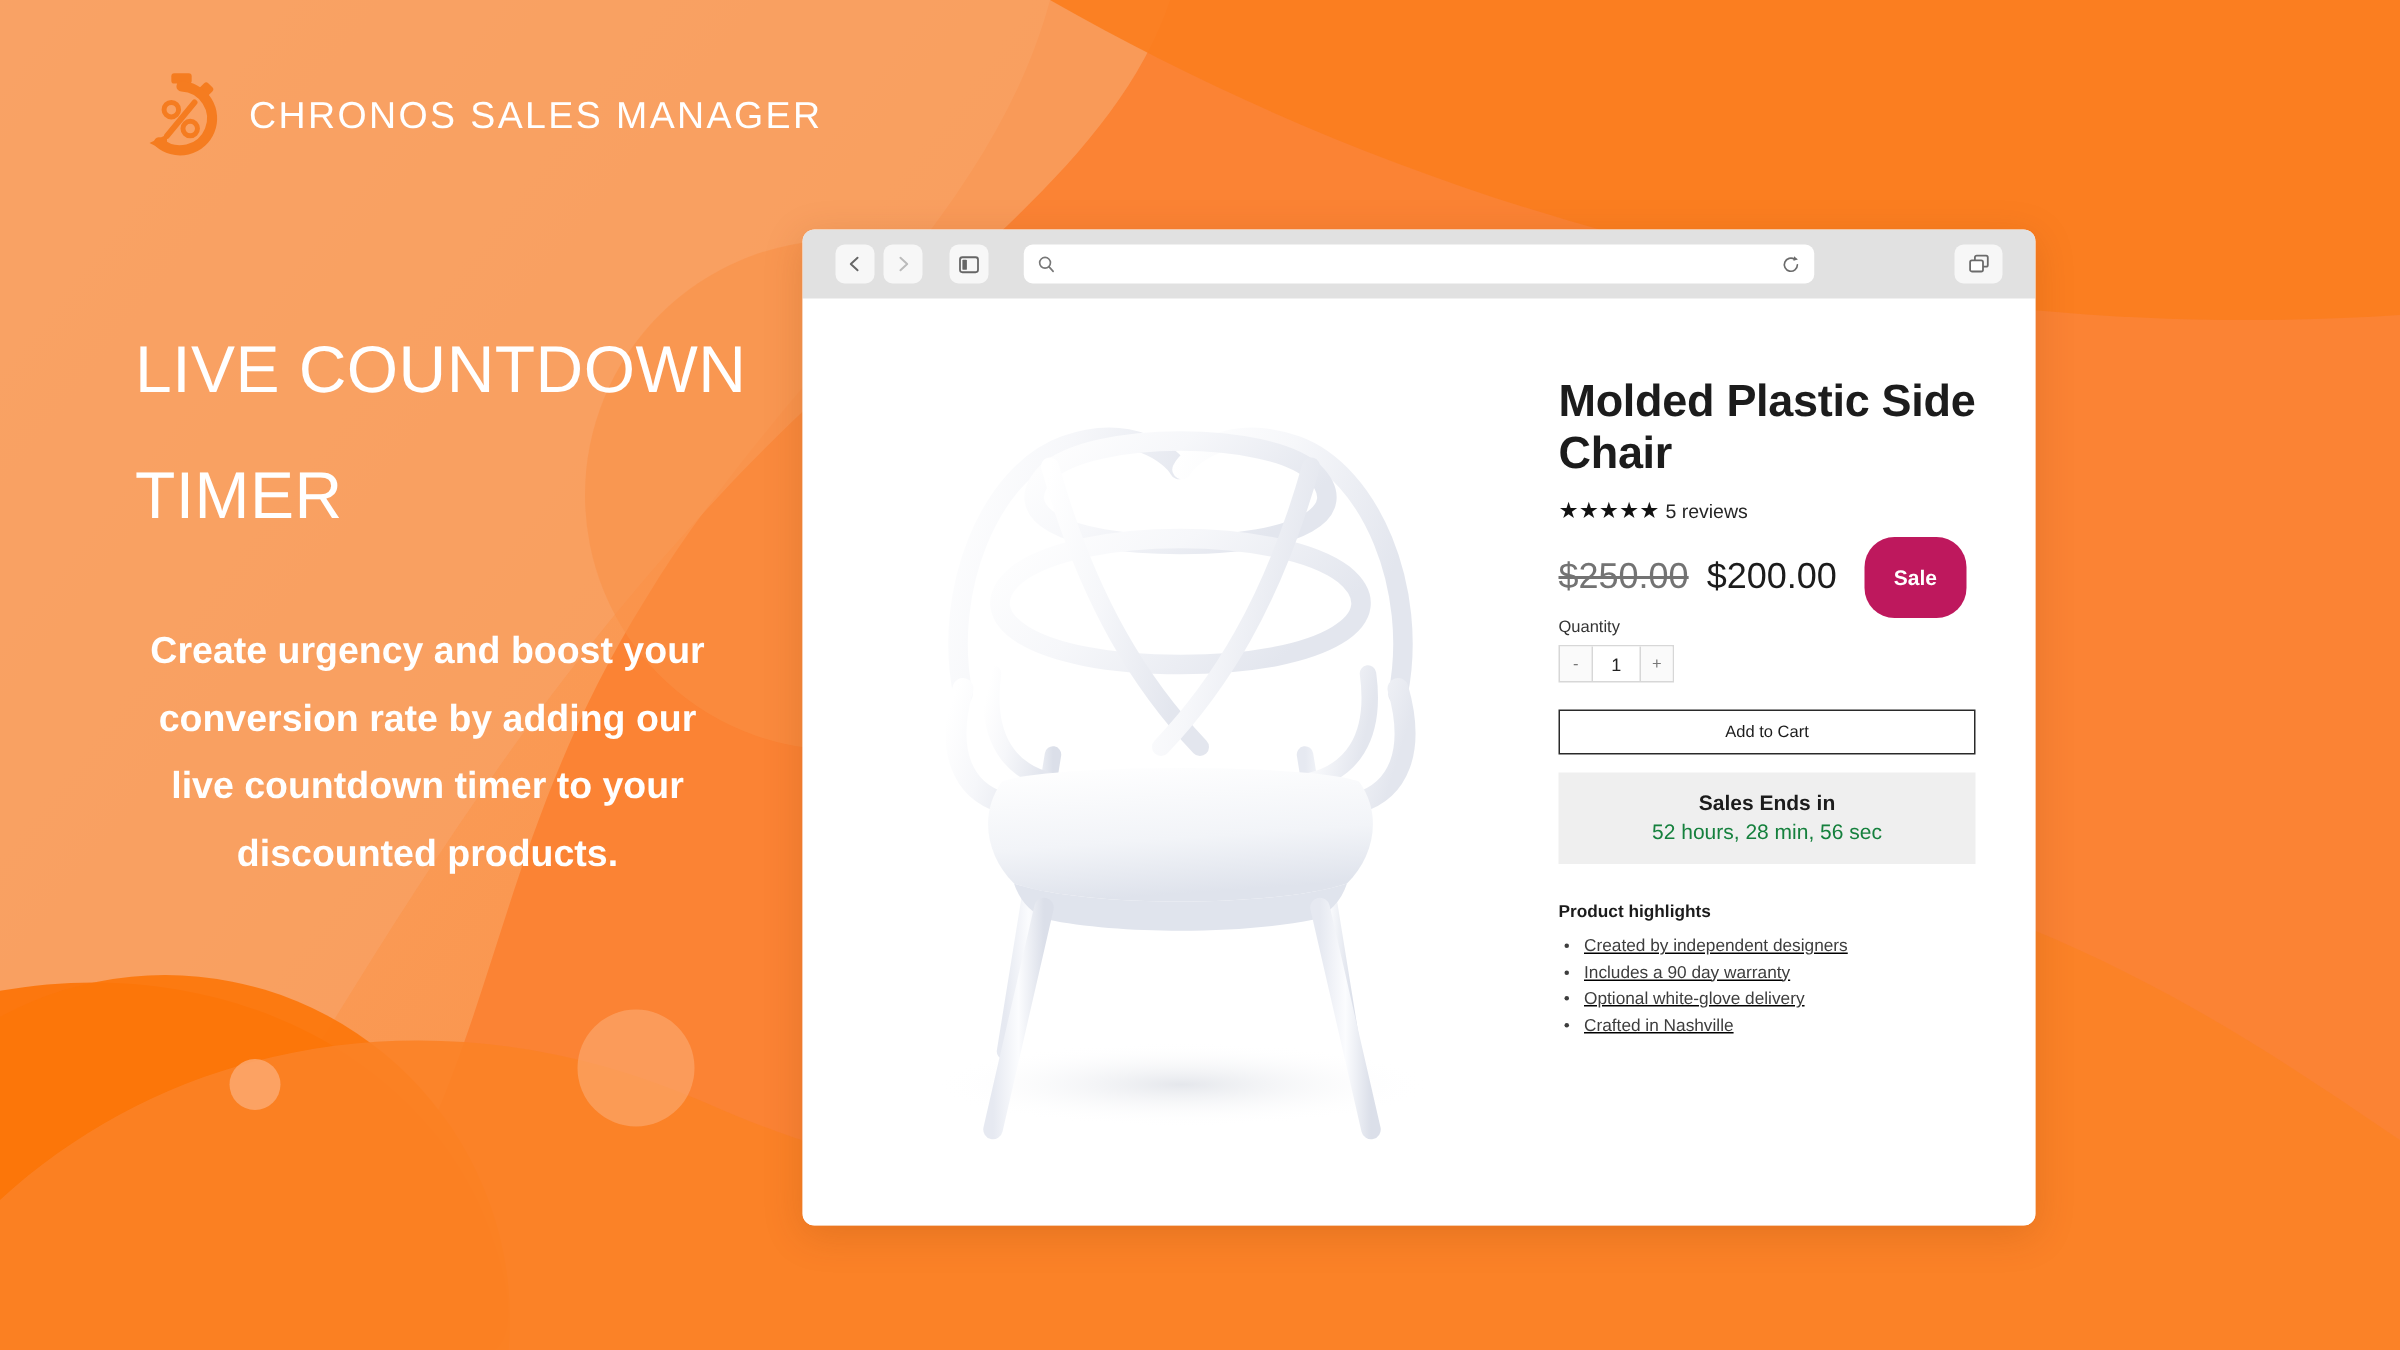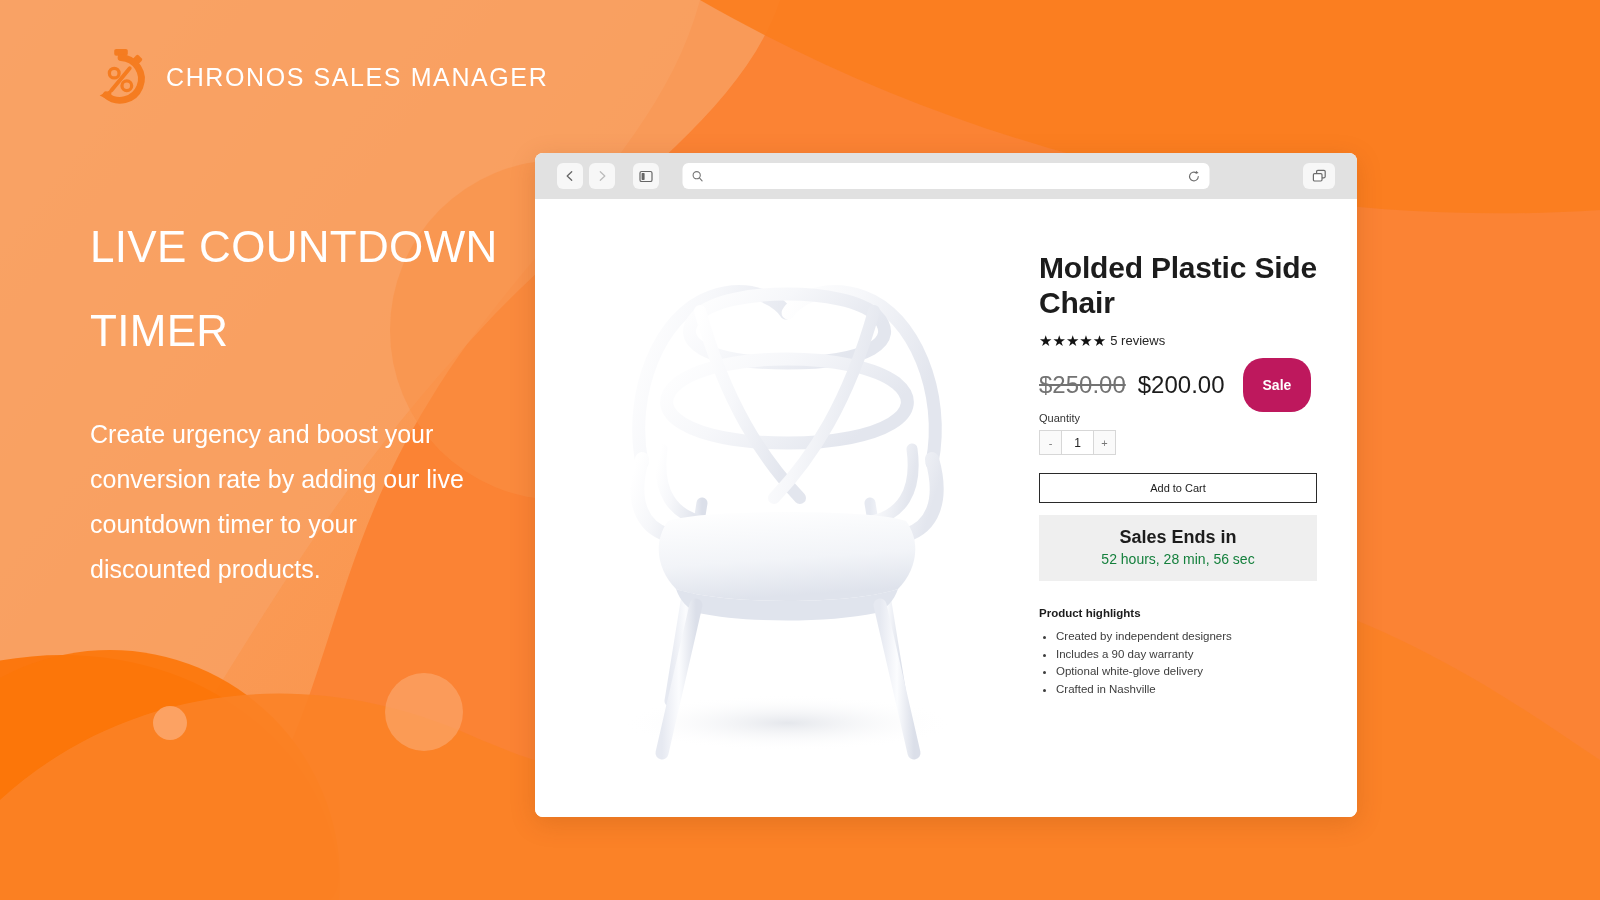--- a/index.html
+++ b/index.html
@@ -64,21 +64,22 @@
   }
 
   .subcopy {
     position: absolute;
     top: 412px;
     left: 0;
     width: 390px;
     color: #ffffff;
     font-size: 25px;
     line-height: 45px;
-    font-weight: 400;
+    font-weight: 700;
+    text-align: center;
   }
 
   
   .browser {
     position: absolute;
     left: 535px;
     top: 153px;
     width: 822px;
     height: 664px;
     background: #ffffff;
@@ -273,39 +274,40 @@
   }
 
   .countdown {
     width: 278px;
     margin-top: 12px;
     background: #efefef;
     padding: 12px 0 14px;
     text-align: center;
   }
   .countdown-title {
-    font-size: 18px;
+    font-size: 14px;
     font-weight: bold;
     color: #1c1c1c;
   }
   .countdown-time {
     font-size: 14px;
     color: #15803d;
     margin-top: 3px;
   }
 
   .highlights-title {
     margin-top: 26px;
     font-size: 11.5px;
     font-weight: bold;
     color: #1c1c1c;
   }
   .highlights-list {
     margin-top: 9px;
     padding-left: 17px;
+    text-decoration: underline;
   }
   .highlights-list li {
     font-size: 11.5px;
     color: #3d3d3d;
     line-height: 17.5px;
   }
 </style>
 </head>
 <body>
 

